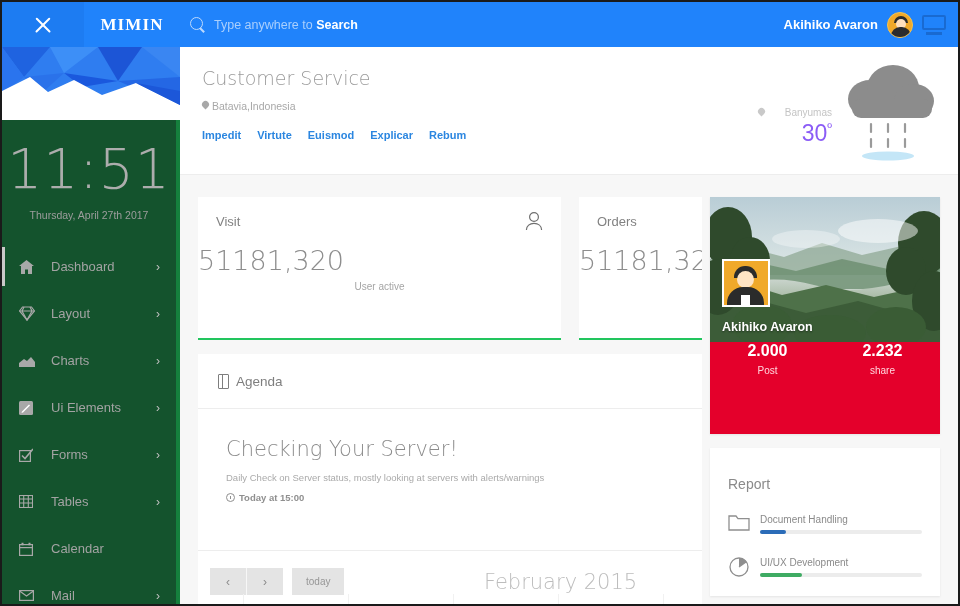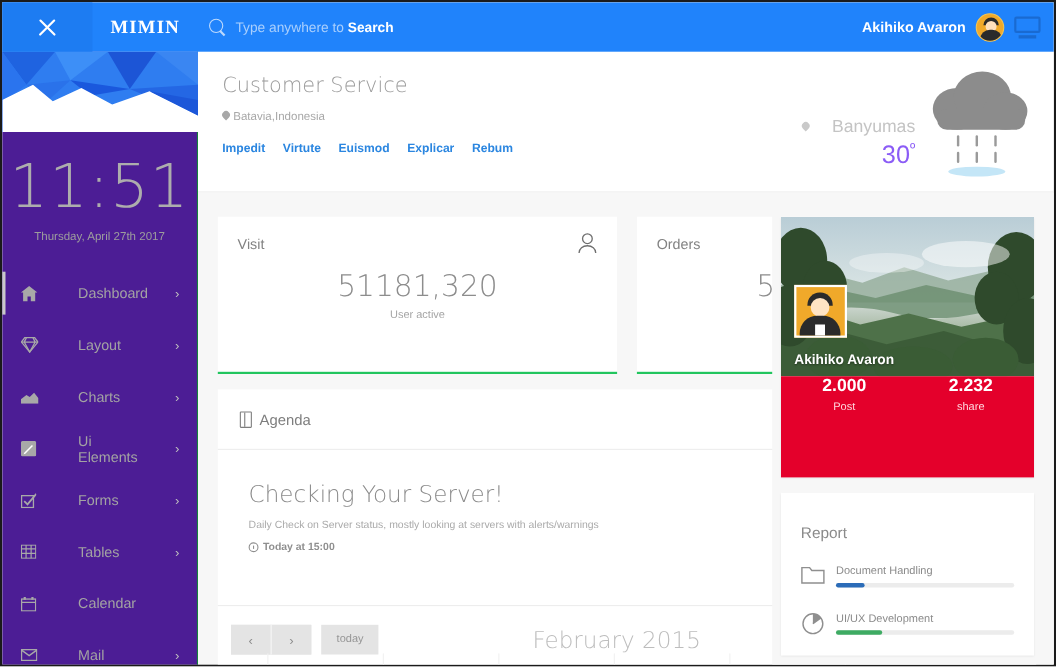--- a/index.html
+++ b/index.html
@@ -108,22 +108,22 @@
   }
   .monitor-icon .base {
     position: absolute; left: 4px; bottom: 0;
     width: 16px; height: 3px; background: #1557b0;
   }
 
   
   .sidebar {
     position: absolute; left: 0; top: 45px;
     width: 178px; height: 559px;
-    background: #4c1d95;
-    border-right: 1px solid #15803d;
+    background: #14532d;
+    border-right: 4px solid #15803d;
     z-index: 20;
   }
   .poly-art {
     position: relative; width: 178px; height: 73px;
     overflow: hidden; background: #2f7df0;
   }
   .poly-art svg { display: block; }
   .clock {
     text-align: center; padding-top: 22px;
   }
@@ -132,21 +132,21 @@
     letter-spacing: 1px; line-height: 1;
     font-family: "DejaVu Sans", sans-serif;
   }
   .clock .date {
     font-size: 10.5px; color: #9d9d9d; margin-top: 12px;
   }
   .navlist { margin-top: 22px; }
   .navitem {
     display: flex; align-items: center;
     height: 47px; padding: 0 16px 0 17px;
-    cursor: pointer; position: relative; gap: 20px;
+    cursor: pointer; position: relative;
   }
   .navitem.active::before {
     content: ""; position: absolute; left: 0; top: 4px;
     width: 3px; height: 39px; background: #c9c9c9;
   }
   .navitem .nicon {
     width: 20px; height: 16px; flex: none;
     display: flex; align-items: center; justify-content: flex-start;
     color: #a8a8a8;
   }
@@ -192,21 +192,21 @@
     font-size: 11px; font-weight: bold;
     color: #2b86e0; text-decoration: none; cursor: pointer;
   }
 
   .weather {
     position: absolute; right: 20px; top: 14px;
     display: flex; align-items: flex-start; gap: 6px;
   }
   .wx-text { text-align: right; padding-top: 46px; }
   .wx-city {
-    font-size: 16px; color: #c4c4c4; font-weight: 300;
+    font-size: 10px; color: #c4c4c4; font-weight: 300;
     display: flex; align-items: center; gap: 20px; justify-content: flex-end;
   }
   .wx-city .pin::before { background: #c9c9c9; }
   .wx-temp {
     font-size: 23px; color: #8b5cf6; font-weight: 300; margin-top: 2px;
   }
   .wx-temp sup { font-size: 13px; }
   .wx-icon { width: 100px; height: 105px; position: relative; }
 
   
@@ -225,21 +225,21 @@
   .statcard .sc-title {
     position: absolute; left: 18px; top: 17px;
     font-size: 13px; color: #828282;
   }
   .statcard .sc-icon {
     position: absolute; right: 18px; top: 14px;
     width: 18px; height: 20px; color: #6f6f6f;
   }
   .statcard .sc-num {
     position: absolute; left: 0; right: 0; top: 48px;
-    text-align: center; font-size: 27px; color: #8d8d8d;
+    font-size: 27px; color: #8d8d8d;
     font-weight: 300; font-family: "DejaVu Sans", sans-serif;
   }
   .statcard .sc-sub {
     position: absolute; left: 0; right: 0; top: 84px;
     text-align: center; font-size: 10px; color: #a5a5a5;
   }
 
   .agenda {
     margin: 14px 16px 0 18px;
     background: #ffffff; height: 260px;

